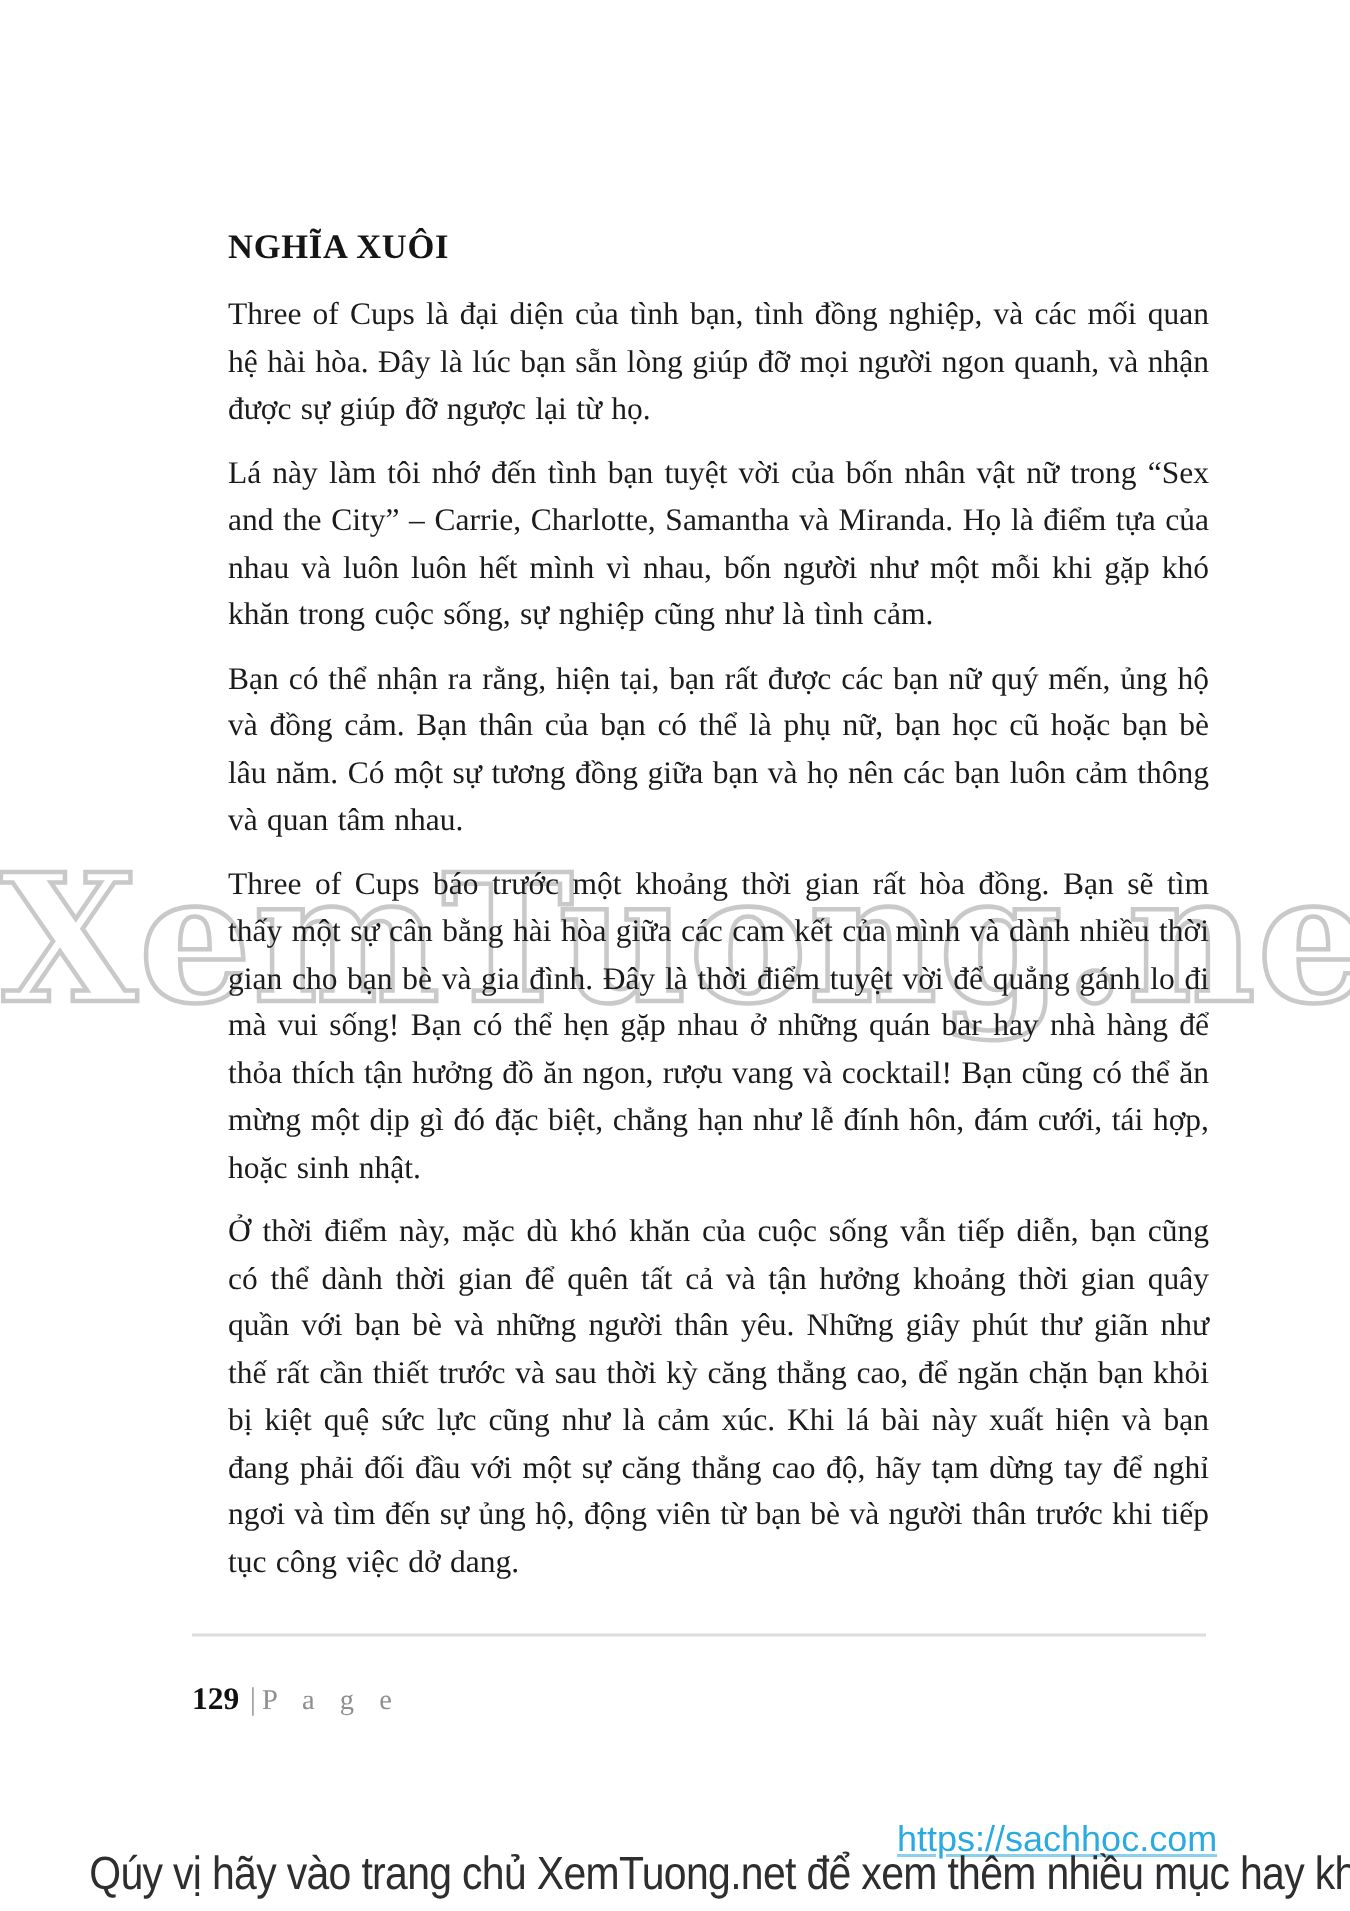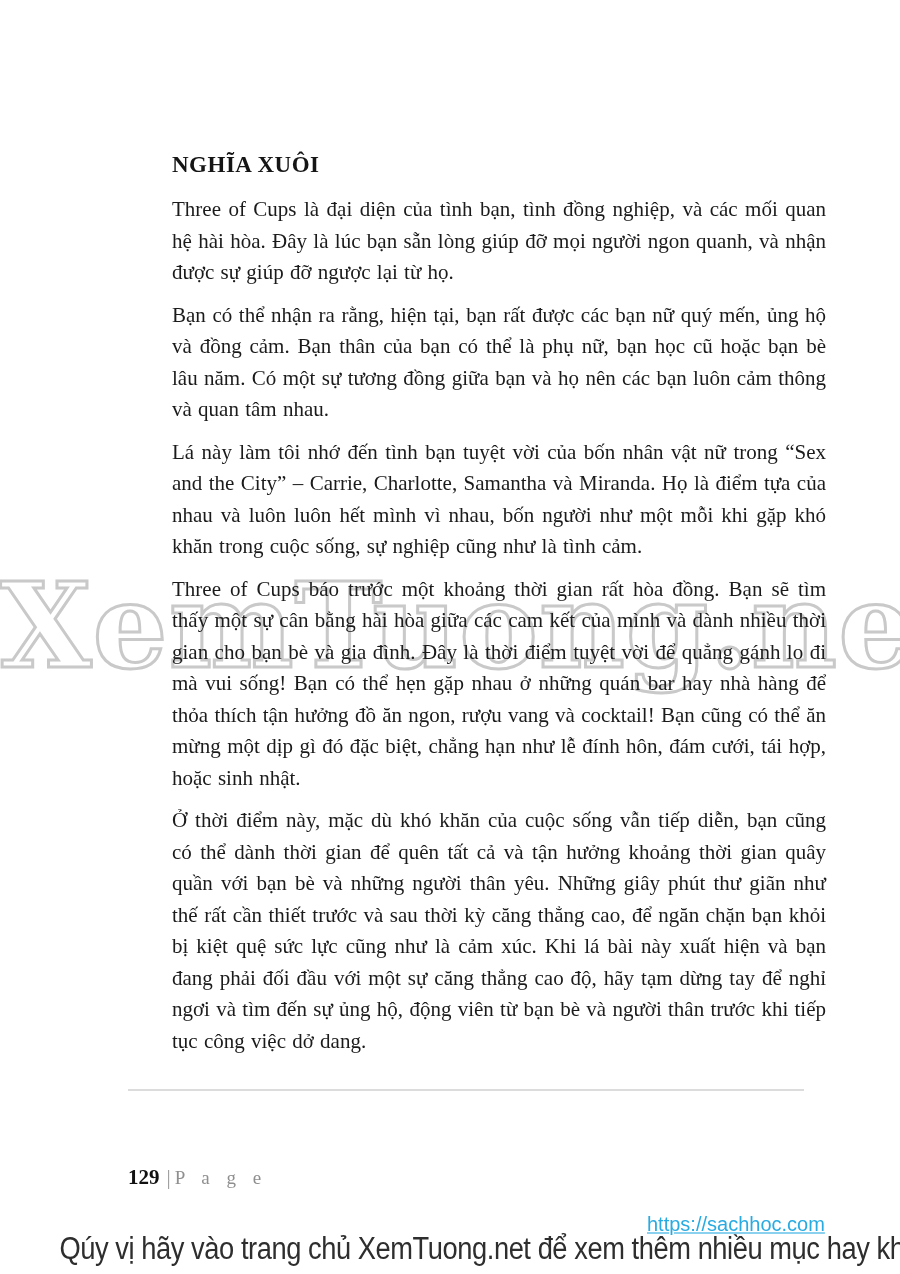--- a/index.html
+++ b/index.html
@@ -34,21 +34,20 @@
     -webkit-text-stroke: 3px #c9c9c9;
     z-index: 0;
     user-select: none;
   }
   .content {
     position: absolute;
     top: 152px;
     left: 152px;
     width: 654px;
     z-index: 1;
-    margin-left: 20px;
   }
   .heading {
     font-family: "Liberation Serif", serif;
     font-weight: bold;
     font-size: 23px;
     color: #151515;
     margin: 0 0 16px 0;
     letter-spacing: 0.5px;
   }
   .para {
@@ -64,21 +63,21 @@
     position: absolute;
     top: 1089px;
     left: 128px;
     width: 676px;
     height: 2px;
     background: #dcdcdc;
     z-index: 1;
   }
   .page-footer {
     position: absolute;
-    top: 1165px;
+    top: 1120px;
     left: 128px;
     z-index: 1;
     font-family: "Liberation Serif", serif;
     font-size: 21px;
     color: #1b1b1b;
   }
   .page-number {
     font-weight: bold;
     color: #111111;
   }
@@ -88,24 +87,24 @@
     font-weight: normal;
   }
   .page-label {
     color: #8f8f8f;
     letter-spacing: 6px;
     font-size: 19px;
   }
   .sachhoc-link {
     position: absolute;
     top: 1213px;
-    left: 647px;
+    left: 598px;
     z-index: 2;
     font-family: "Liberation Sans", sans-serif;
-    font-size: 20px;
+    font-size: 24px;
     color: #29abe2;
     text-decoration: underline;
     text-decoration-color: rgba(41,171,226,0.55);
     cursor: pointer;
   }
   .promo-bar {
     position: absolute;
     top: 1231px;
     left: 0;
     width: 900px;
@@ -129,23 +128,23 @@
 
 <div class="page">
 
   <div class="watermark">XemTuong.net</div>
 
   <div class="content">
     <h1 class="heading">NGHĨA XUÔI</h1>
 
     <p class="para">Three of Cups là đại diện của tình bạn, tình đồng nghiệp, và các mối quan hệ hài hòa. Đây là lúc bạn sẵn lòng giúp đỡ mọi người ngon quanh, và nhận được sự giúp đỡ ngược lại từ họ.</p>
 
+    <p class="para">Lá này làm tôi nhớ đến tình bạn tuyệt vời của bốn nhân vật nữ trong “Sex and the City” – Carrie, Charlotte, Samantha và Miranda. Họ là điểm tựa của nhau và luôn luôn hết mình vì nhau, bốn người như một mỗi khi gặp khó khăn trong cuộc sống, sự nghiệp cũng như là tình cảm.</p>
+
     <p class="para">Bạn có thể nhận ra rằng, hiện tại, bạn rất được các bạn nữ quý mến, ủng hộ và đồng cảm. Bạn thân của bạn có thể là phụ nữ, bạn học cũ hoặc bạn bè lâu năm. Có một sự tương đồng giữa bạn và họ nên các bạn luôn cảm thông và quan tâm nhau.</p>
-
-    <p class="para">Lá này làm tôi nhớ đến tình bạn tuyệt vời của bốn nhân vật nữ trong “Sex and the City” – Carrie, Charlotte, Samantha và Miranda. Họ là điểm tựa của nhau và luôn luôn hết mình vì nhau, bốn người như một mỗi khi gặp khó khăn trong cuộc sống, sự nghiệp cũng như là tình cảm.</p>
 
     <p class="para">Three of Cups báo trước một khoảng thời gian rất hòa đồng. Bạn sẽ tìm thấy một sự cân bằng hài hòa giữa các cam kết của mình và dành nhiều thời gian cho bạn bè và gia đình. Đây là thời điểm tuyệt vời để quẳng gánh lo đi mà vui sống! Bạn có thể hẹn gặp nhau ở những quán bar hay nhà hàng để thỏa thích tận hưởng đồ ăn ngon, rượu vang và cocktail! Bạn cũng có thể ăn mừng một dịp gì đó đặc biệt, chẳng hạn như lễ đính hôn, đám cưới, tái hợp, hoặc sinh nhật.</p>
 
     <p class="para">Ở thời điểm này, mặc dù khó khăn của cuộc sống vẫn tiếp diễn, bạn cũng có thể dành thời gian để quên tất cả và tận hưởng khoảng thời gian quây quần với bạn bè và những người thân yêu. Những giây phút thư giãn như thế rất cần thiết trước và sau thời kỳ căng thẳng cao, để ngăn chặn bạn khỏi bị kiệt quệ sức lực cũng như là cảm xúc. Khi lá bài này xuất hiện và bạn đang phải đối đầu với một sự căng thẳng cao độ, hãy tạm dừng tay để nghỉ ngơi và tìm đến sự ủng hộ, động viên từ bạn bè và người thân trước khi tiếp tục công việc dở dang.</p>
   </div>
 
   <div class="footer-rule"></div>
 
   <div class="page-footer">
     <span class="page-number">129</span><span class="footer-sep">|</span><span class="page-label">P a g e</span>

